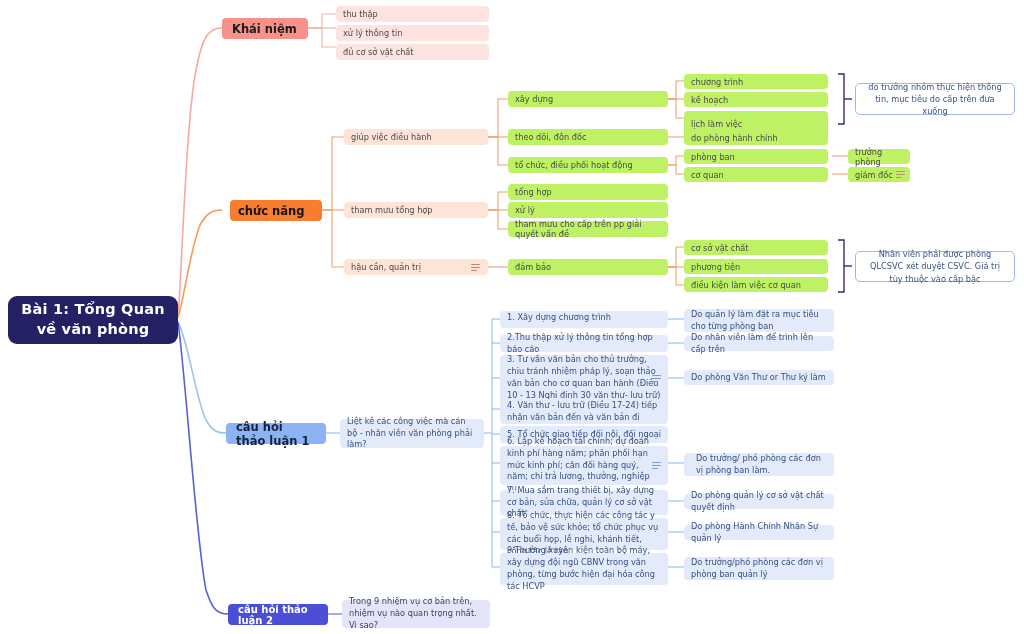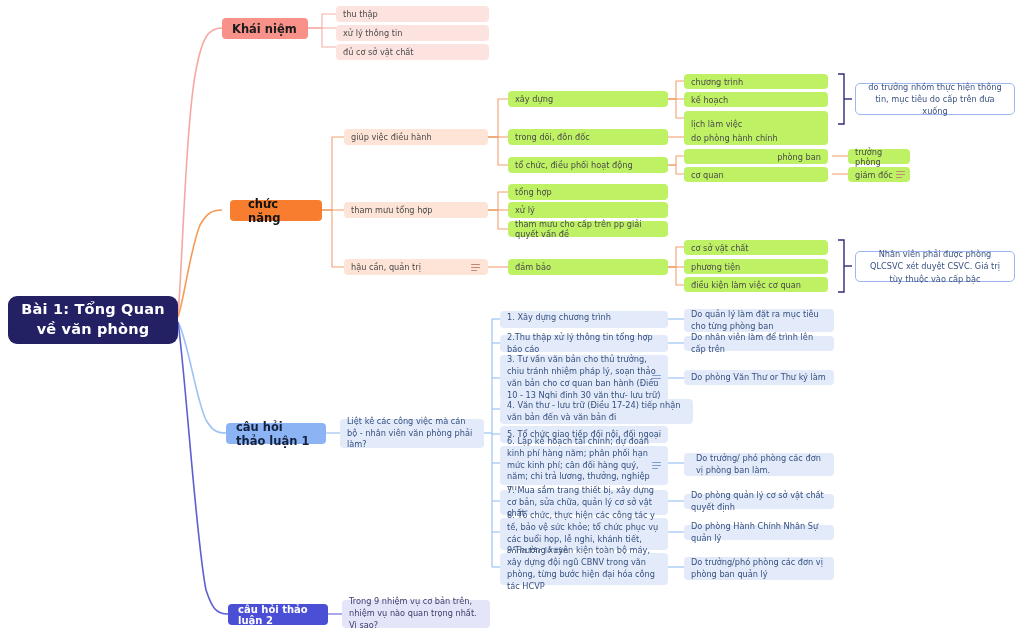--- a/index.html
+++ b/index.html
@@ -23,21 +23,21 @@
     font-size:14.5px;font-weight:bold;line-height:1.35;
     text-align:center;justify-content:center;padding:8px 10px;
     letter-spacing:.2px;
   }
 
   
   .n-pink-head{background:#f79189;color:#1c1c1c;font-size:11.5px;font-weight:bold;padding:5px 10px;}
   .l-pink{background:#fde3df;color:#4b4b4b;font-size:8.2px;padding:4px 7px;}
 
   
-  .n-orange-head{background:#f97d2e;color:#121212;font-size:11.5px;font-weight:bold;padding:5px 18px;}
+  .n-orange-head{background:#f97d2e;color:#121212;font-size:11.5px;font-weight:bold;padding:5px 8px;}
   .l-orange{background:#fde4d6;color:#4a4a4a;font-size:8.2px;padding:4px 7px;}
   .l-orange2{background:#bef264;color:#4a4a4a;font-size:8.2px;padding:4px 7px;}
 
   
   .n-blue-head{background:#8cb4f5;color:#14213d;font-size:11.5px;font-weight:bold;padding:5px 10px;}
   .l-blue{background:#e3ebfb;color:#36507e;font-size:8.2px;padding:4px 7px;line-height:1.45;}
 
   
   .n-indigo-head{background:#4b4fd6;color:#ffffff;font-size:10px;font-weight:bold;padding:5px 10px;}
   .l-indigo{background:#e4e5f8;color:#3d3d6b;font-size:8.2px;padding:4px 7px;line-height:1.45;}
@@ -171,39 +171,39 @@
       <i></i>
         <i></i>
         <i></i>
     </span>
   </div>
 
   <div class="node l-orange2" style="left:508px;top:91px;width:160px;height:16px;">
     <span class="txt">xây dựng</span>
   </div>
   <div class="node l-orange2" style="left:508px;top:129px;width:160px;height:16px;">
-    <span class="txt">trong dõi, đôn đốc</span>
+    <span class="txt">theo dõi, đôn đốc</span>
   </div>
   <div class="node l-orange2" style="left:508px;top:157px;width:160px;height:16px;">
     <span class="txt">tổ chức, điều phối hoạt động</span>
   </div>
 
   <div class="node l-orange2" style="left:684px;top:74px;width:144px;height:15px;">
     <span class="txt">chương trình</span>
   </div>
   <div class="node l-orange2" style="left:684px;top:92px;width:144px;height:15px;">
     <span class="txt">kế hoạch</span>
   </div>
   <div class="node l-orange2" style="left:684px;top:111px;width:144px;height:26px;">
     <span class="txt">lịch làm việc</span>
   </div>
   <div class="node l-orange2" style="left:684px;top:130px;width:144px;height:15px;">
     <span class="txt">do phòng hành chính</span>
   </div>
-  <div class="node l-orange2" style="left:684px;top:149px;width:144px;height:15px;text-align:right;">
+  <div class="node l-orange2" style="left:684px;top:149px;width:144px;height:15px;">
     <span class="txt">phòng ban</span>
   </div>
   <div class="node l-orange2" style="left:684px;top:167px;width:144px;height:15px;">
     <span class="txt">cơ quan</span>
   </div>
 
   <div class="node l-orange2" style="left:848px;top:149px;width:62px;height:15px;">
     <span class="txt">trưởng phòng</span>
   </div>
   <div class="node l-orange2" style="left:848px;top:167px;width:62px;height:15px;">
@@ -261,21 +261,21 @@
     <span class="txt">2.Thu thập xử lý thông tin tổng hợp báo cáo</span>
   </div>
   <div class="node l-blue" style="left:500px;top:355px;width:168px;height:46px;">
     <span class="txt">3. Tư vấn văn bản cho thủ trưởng, chiu tránh nhiệm pháp lý, soạn thảo văn bản cho cơ quan ban hành (Điều 10 - 13 Nghị định 30 văn thư- lưu trữ)</span>
     <span class="noteicon blue" style="right:7px;top:20px;">
       <i></i>
         <i></i>
         <i></i>
     </span>
   </div>
-  <div class="node l-blue" style="left:500px;top:399px;width:193px;height:25px;">
+  <div class="node l-blue" style="left:500px;top:399px;width:168px;height:25px;">
     <span class="txt">4. Văn thư - lưu trữ (Điều 17-24) tiếp nhận văn bản đến  và văn bản đi</span>
   </div>
   <div class="node l-blue" style="left:500px;top:426px;width:168px;height:17px;">
     <span class="txt">5. Tổ chức giao tiếp đối nội, đối ngoại</span>
   </div>
   <div class="node l-blue" style="left:500px;top:446px;width:168px;height:39px;">
     <span class="txt">6. Lập kế hoạch tài chính; dự đoán kinh phí hàng năm; phân phối hạn mức kinh phí; cân đối hàng quý, năm; chi trả lương, thưởng, nghiệp vụ</span>
     <span class="noteicon blue" style="right:7px;top:16px;">
       <i></i>
         <i></i>

